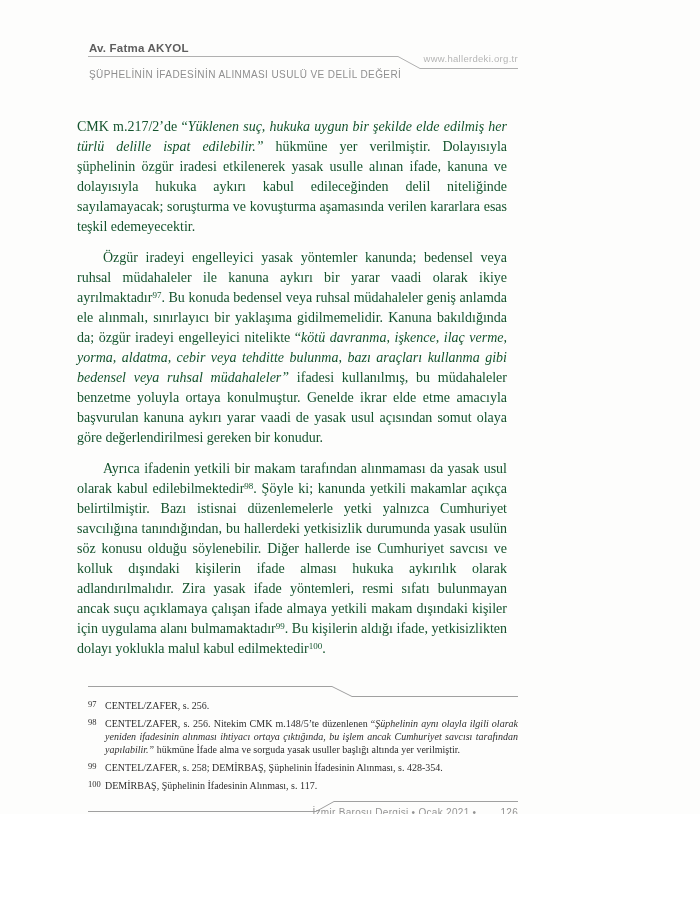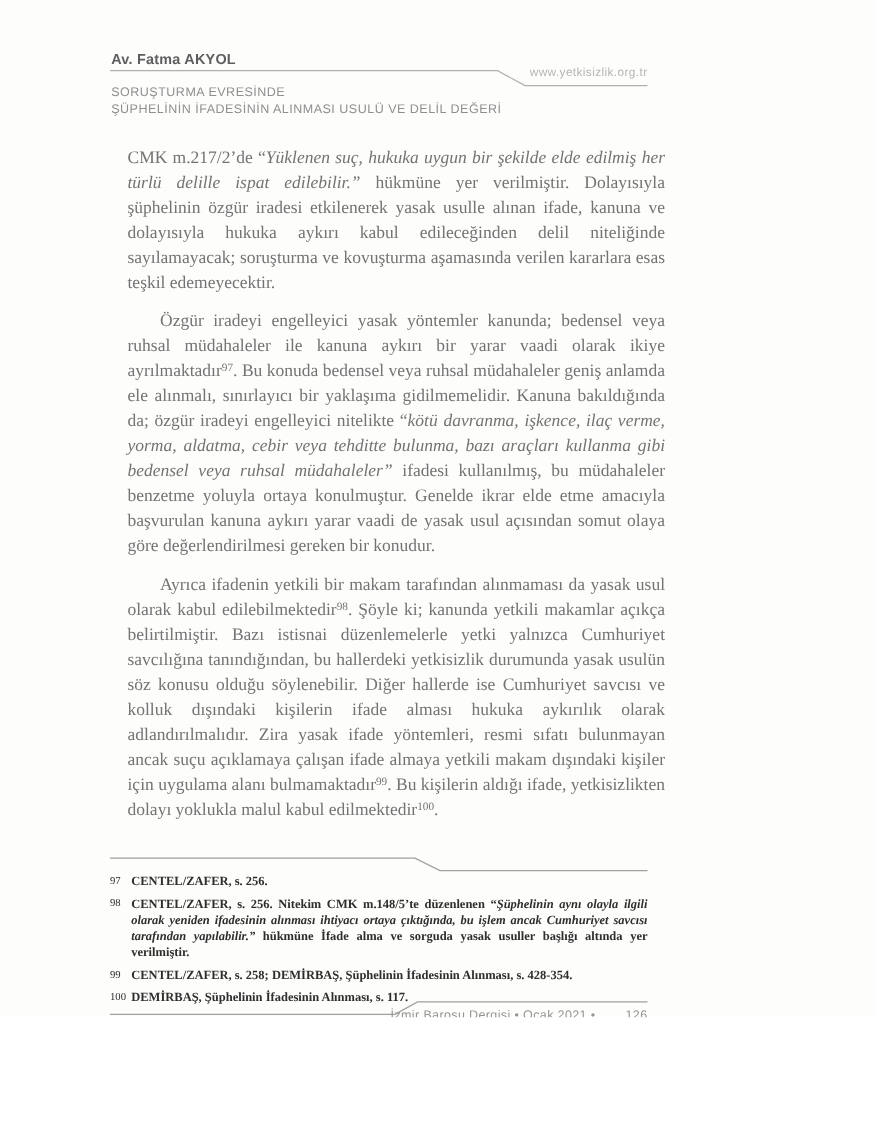--- a/index.html
+++ b/index.html
@@ -22,59 +22,58 @@
     text-align:right;
     font-family:"Liberation Sans","DejaVu Sans",sans-serif;
     font-size:9.5px; color:#b5b5b5; letter-spacing:0.3px;
   }
   .title-block {
     position:absolute; left:89px; top:69px;
     font-family:"Liberation Sans","DejaVu Sans",sans-serif;
     font-size:10px; line-height:12.5px; color:#8f8f8f; letter-spacing:0.4px;
   }
   .body-text {
-    position:absolute; left:102px; top:117px; width:430px;
-    font-size:14px; line-height:20px; color:#737373;
+    position:absolute; left:77px; top:117px; width:430px;
+    font-size:14px; line-height:20px; color:#14532d;
     text-align:justify; hyphens:auto;
   }
   .para { margin:0; }
   .para.indent { margin-top:11px; text-indent:26px; }
   .it { font-style:italic; }
   .sup { font-size:9px; line-height:0; position:relative; top:-4.5px; }
   .fn-rule { position:absolute; left:88px; top:685px; }
   .footnotes {
     position:absolute; left:88px; top:699px; width:430px;
     font-size:10px; line-height:13px; color:#2e2e2e;
   }
   .footnote { display:flex; margin-bottom:5px; }
   .fn-num { flex:0 0 17px; font-size:8.5px; position:relative; top:-1px; }
-  .fn-body { flex:1; text-align:justify;font-weight:bold; }
+  .fn-body { flex:1; text-align:justify; }
   .footer-rule { position:absolute; left:88px; top:800px; }
   .footer {
     position:absolute; left:88px; top:807px; width:430px;
     display:flex; justify-content:flex-end; gap:24px;
     font-family:"Liberation Sans","DejaVu Sans",sans-serif;
     font-size:10px; color:#949494; letter-spacing:0.3px;
   }
 </style>
 </head>
 <body>
 
 <div class="page">
 
   <div class="author">Av. Fatma AKYOL</div>
 
   <svg class="header-rule" width="431" height="15" viewBox="0 0 431 15">
     <polyline points="0,1.5 310,1.5 332,13.5 430,13.5" fill="none" stroke="#b0b0b0" stroke-width="1"></polyline>
   </svg>
 
-  <div class="website">www.yetkisizlik.org.tr</div>
+  <div class="website">www.hallerdeki.org.tr</div>
 
   <div class="title-block">
-    <div>SORUŞTURMA EVRESİNDE</div>
     <div>ŞÜPHELİNİN İFADESİNİN ALINMASI USULÜ VE DELİL DEĞERİ</div>
   </div>
 
   <div class="body-text">
       <p class="para"><span>CMK m.217/2’de “</span><span class="it">Yüklenen suç, hukuka uygun bir şekilde elde edilmiş her türlü delille ispat edilebilir.”</span><span> hükmüne yer verilmiştir. Dolayısıyla şüphelinin özgür iradesi etkilenerek yasak usulle alınan ifade, kanuna ve dolayısıyla hukuka aykırı kabul edileceğinden delil niteliğinde sayılamayacak; soruşturma ve kovuşturma aşamasında verilen kararlara esas teşkil edemeyecektir.</span></p>
       <p class="para indent"><span>Özgür iradeyi engelleyici yasak yöntemler kanunda; bedensel veya ruhsal müdahaleler ile kanuna aykırı bir yarar vaadi olarak ikiye ayrılmaktadır</span><span class="sup">97</span><span>. Bu konuda bedensel veya ruhsal müdahaleler geniş anlamda ele alınmalı, sınırlayıcı bir yaklaşıma gidilmemelidir. Kanuna bakıldığında da; özgür iradeyi engelleyici nitelikte “</span><span class="it">kötü davranma, işkence, ilaç verme, yorma, aldatma, cebir veya tehditte bulunma, bazı araçları kullanma gibi bedensel veya ruhsal müdahaleler”</span><span> ifadesi kullanılmış, bu müdahaleler benzetme yoluyla ortaya konulmuştur. Genelde ikrar elde etme amacıyla başvurulan kanuna aykırı yarar vaadi de yasak usul açısından somut olaya göre değerlendirilmesi gereken bir konudur.</span></p>
       <p class="para indent"><span>Ayrıca ifadenin yetkili bir makam tarafından alınmaması da yasak usul olarak kabul edilebilmektedir</span><span class="sup">98</span><span>. Şöyle ki; kanunda yetkili makamlar açıkça belirtilmiştir. Bazı istisnai düzenlemelerle yetki yalnızca Cumhuriyet savcılığına tanındığından, bu hallerdeki yetkisizlik durumunda yasak usulün söz konusu olduğu söylenebilir. Diğer hallerde ise Cumhuriyet savcısı ve kolluk dışındaki kişilerin ifade alması hukuka aykırılık olarak adlandırılmalıdır. Zira yasak ifade yöntemleri, resmi sıfatı bulunmayan ancak suçu açıklamaya çalışan ifade almaya yetkili makam dışındaki kişiler için uygulama alanı bulmamaktadır</span><span class="sup">99</span><span>. Bu kişilerin aldığı ifade, yetkisizlikten dolayı yoklukla malul kabul edilmektedir</span><span class="sup">100</span><span>.</span></p>
     </div>
 
   <svg class="fn-rule" width="431" height="13" viewBox="0 0 431 13">

